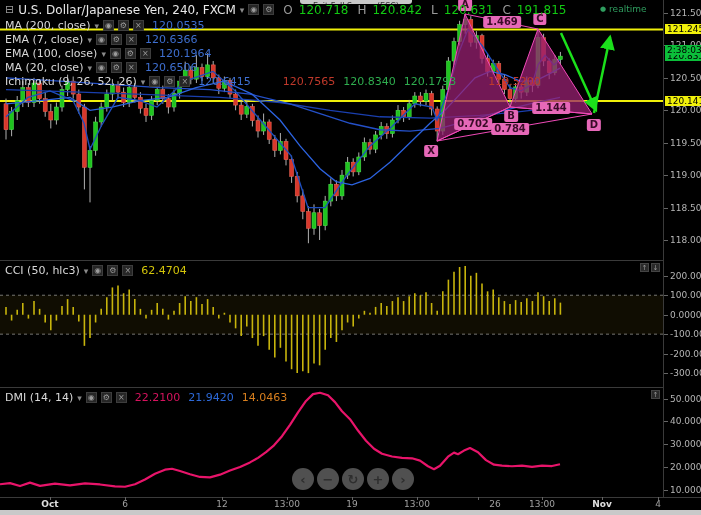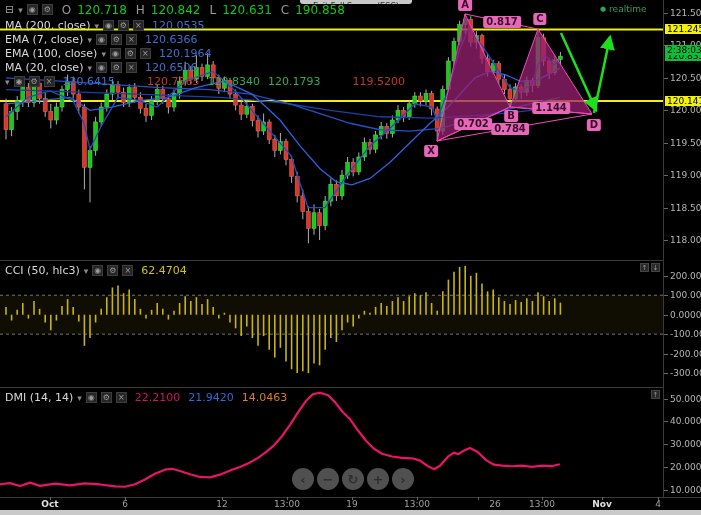--- a/index.html
+++ b/index.html
@@ -276,31 +276,32 @@
           <marker id="ah" markerWidth="7" markerHeight="7" refX="5" refY="3" orient="auto">
             <path d="M0,0 L6,3 L0,6 z" fill="#1be01b"></path>
           </marker>
         </defs>
         <line x1="561" y1="33" x2="596" y2="110" stroke="#1be01b" stroke-width="2.5" marker-end="url(#ah)"></line>
         <line x1="594" y1="113" x2="610" y2="37" stroke="#1be01b" stroke-width="2.5" marker-end="url(#ah)"></line>
       </svg>
 
     <div class="lrow" id="title-row">
       <span class="collapse-glyph">⊟</span>
+      <span class="sym">U.S. Dollar/Japanese Yen, 240, FXCM</span>
       <span class="larr">▾</span>
       <span class="libtn">◉</span>
       <span class="libtn">⚙</span>
       <span class="ohlc-l">O</span>
         <span class="ohlc-v">120.718</span>
       <span class="ohlc-l">H</span>
         <span class="ohlc-v">120.842</span>
       <span class="ohlc-l">L</span>
         <span class="ohlc-v">120.631</span>
       <span class="ohlc-l">C</span>
-        <span class="ohlc-v">190.858</span>
+        <span class="ohlc-v">191.815</span>
     </div>
 
     <div class="lrow" style="top:19px">
       <span class="lname">MA (200, close)</span>
       <span class="larr">▾</span>
       <span class="libtn">◉</span>
       <span class="libtn">⚙</span>
       <span class="libtn">×</span>
       <span class="lval v-blue">120.0535</span>
     </div>
@@ -322,20 +323,21 @@
     </div>
     <div class="lrow" style="top:61px">
       <span class="lname">MA (20, close)</span>
       <span class="larr">▾</span>
       <span class="libtn">◉</span>
       <span class="libtn">⚙</span>
       <span class="libtn">×</span>
       <span class="lval v-blue">120.6506</span>
     </div>
     <div class="lrow" style="top:75px">
+      <span class="lname">Ichimoku (9, 26, 52, 26)</span>
       <span class="larr">▾</span>
       <span class="libtn">◉</span>
       <span class="libtn">⚙</span>
       <span class="libtn">×</span>
       <span class="lval v-blue">120.6415</span>
       <span class="lval v-red">120.7565</span>
       <span class="lval v-green">120.8340</span>
       <span class="lval v-green">120.1793</span>
       <span class="lval v-red">119.5200</span>
     </div>
@@ -343,21 +345,21 @@
     <div id="fs-tooltip">Exit Full Screen (ESC)</div>
     <div id="realtime">
       <span class="dot">●</span>
       <span>realtime</span>
     </div>
   <div class="pat-lbl" style="left: 431px; top: 151px;">X</div>
       <div class="pat-lbl" style="left: 465px; top: 5px;">A</div>
       <div class="pat-lbl" style="left: 511px; top: 116px;">B</div>
       <div class="pat-lbl" style="left: 540px; top: 19px;">C</div>
       <div class="pat-lbl" style="left: 594px; top: 125px;">D</div>
-      <div class="pat-lbl" style="left: 502px; top: 22px;">0.817</div>
+      <div class="pat-lbl" style="left: 502px; top: 22px;">1.469</div>
       <div class="pat-lbl" style="left: 473px; top: 124px;">0.702</div>
       <div class="pat-lbl" style="left: 510px; top: 129px;">0.784</div>
       <div class="pat-lbl" style="left: 551px; top: 108px;">1.144</div>
     </div>
 
   <div class="sep" style="top:260px"></div>
 
   <div id="cci-pane" class="pane">
     <svg id="cci-svg" width="663" height="126">
         <rect x="0" y="34.230000000000004" width="663" height="38.94" fill="rgba(200,170,20,0.08)"></rect>

